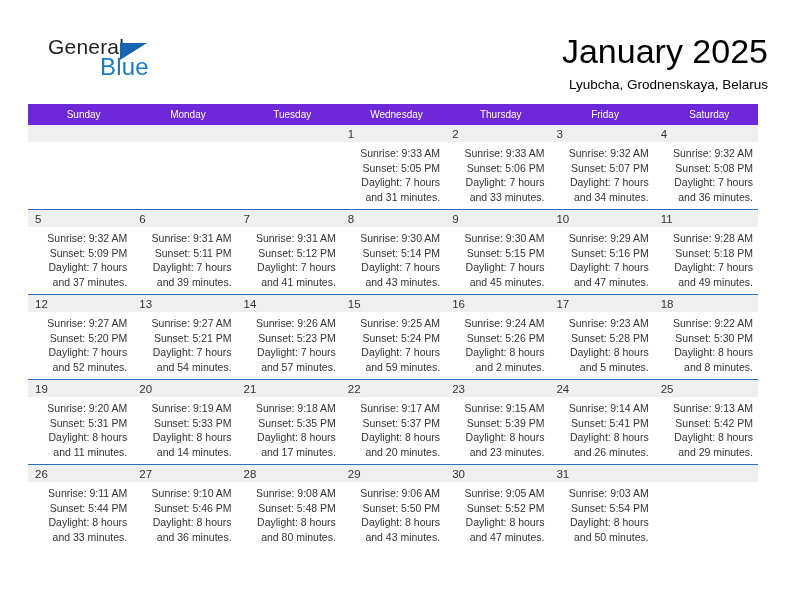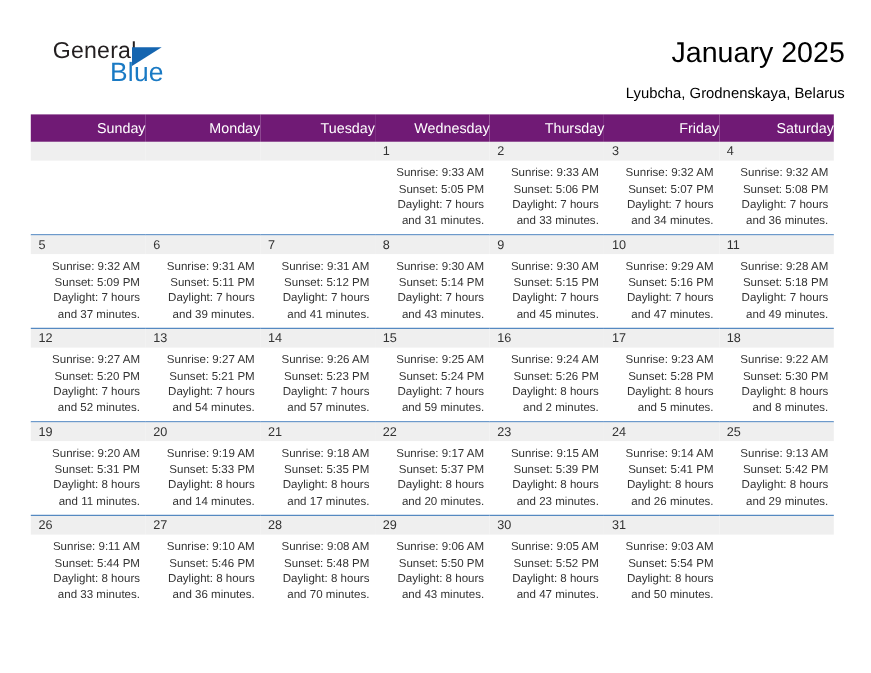--- a/index.html
+++ b/index.html
@@ -60,21 +60,21 @@
     width: 0;
     height: 0;
     border-left: 27px solid #1565b0;
     border-bottom: 17px solid transparent;
   }
 
   .title {
     position: absolute;
     right: 36px;
     top: 32px;
-    font-size: 26px;
+    font-size: 34px;
     color: #000000;
     text-align: left;
     white-space: nowrap;
   }
   .subtitle {
     position: absolute;
     right: 36px;
     top: 77px;
     font-size: 13.5px;
     color: #000000;
@@ -87,25 +87,25 @@
     left: 28px;
     top: 104px;
     width: 730px;
   }
   .cal-table {
     width: 730px;
     border-collapse: collapse;
     table-layout: fixed;
   }
   .cal-table th {
-    background: #701a75;
+    background: #6d28d9;
     color: #ffffff;
-    font-size: 13px;
+    font-size: 10px;
     font-weight: normal;
-    text-align: right;
+    text-align: center;
     padding: 5px 0 5px 7px;
     height: 11px;
     border: none;
   }
   .cal-table td {
     vertical-align: top;
     padding: 0;
     border: none;
     border-top: 1.5px solid #2f6fb5;
     background: #ffffff;
@@ -494,21 +494,21 @@
                 </div>
               </div>
             </td>
             <td>
               <div class="daycell">
                 <div class="daynum-band">28</div>
                 <div class="details">
                   <div>Sunrise: 9:08 AM</div>
                   <div>Sunset: 5:48 PM</div>
                   <div>Daylight: 8 hours</div>
-                  <div>and 70 minutes.</div>
+                  <div>and 80 minutes.</div>
                 </div>
               </div>
             </td>
             <td>
               <div class="daycell">
                 <div class="daynum-band">29</div>
                 <div class="details">
                   <div>Sunrise: 9:06 AM</div>
                   <div>Sunset: 5:50 PM</div>
                   <div>Daylight: 8 hours</div>

